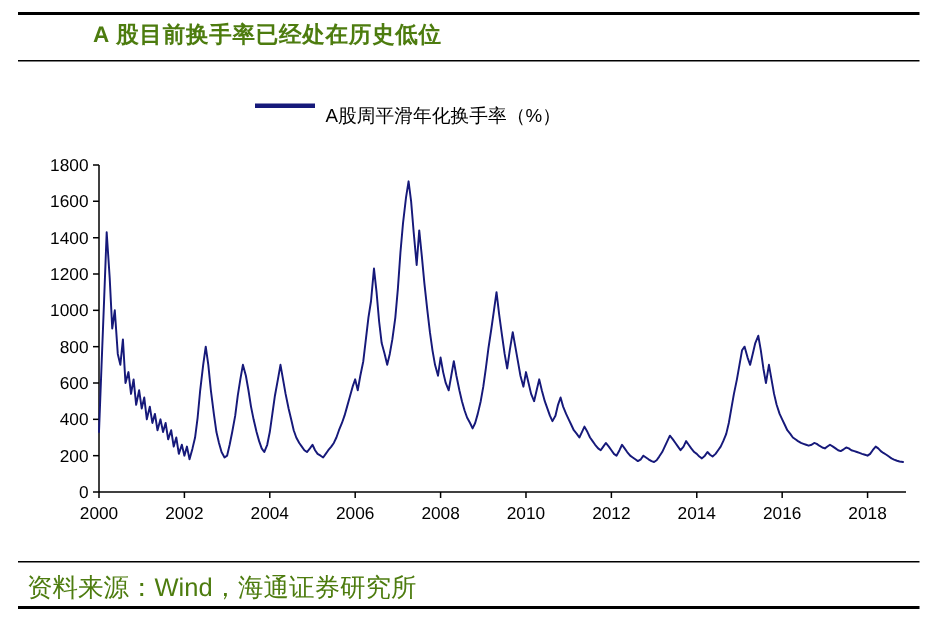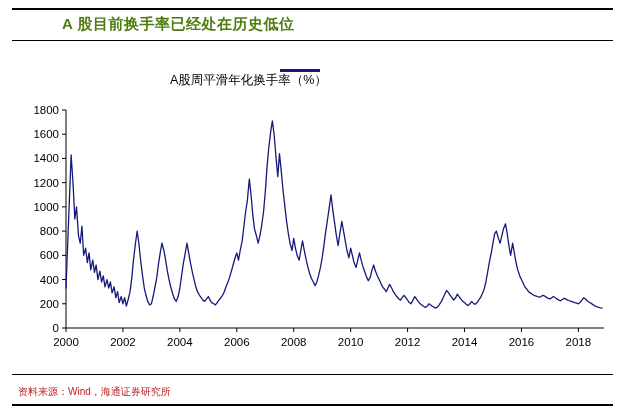--- a/index.html
+++ b/index.html
@@ -58,42 +58,41 @@
     width: 601px;
     height: 1px;
     background: #000000;
   }
   .footer-note {
     position: absolute;
     left: 18px;
     top: 382px;
     width: 560px;
     height: 20px;
-    font-size: 10px;
-    color: #b91c1c;
+    font-size: 17px;
+    color: #4d7c0f;
     line-height: 20px;
     white-space: nowrap;
   }
   .footer-rule-bottom {
     position: absolute;
     left: 12px;
     top: 404px;
     width: 601px;
     height: 2px;
     background: #000000;
   }
   
   .legend {
     position: absolute;
     left: 170px;
     top: 69px;
     height: 20px;
     display: flex;
-    align-items: flex-end;
-    flex-direction: column;
+    align-items: flex-start;
   }
   .legend-swatch {
     width: 40px;
     height: 3px;
     background: #16197a;
     margin-right: 7px;
   }
   .legend-label {
     font-size: 12.5px;
     color: #000000;

